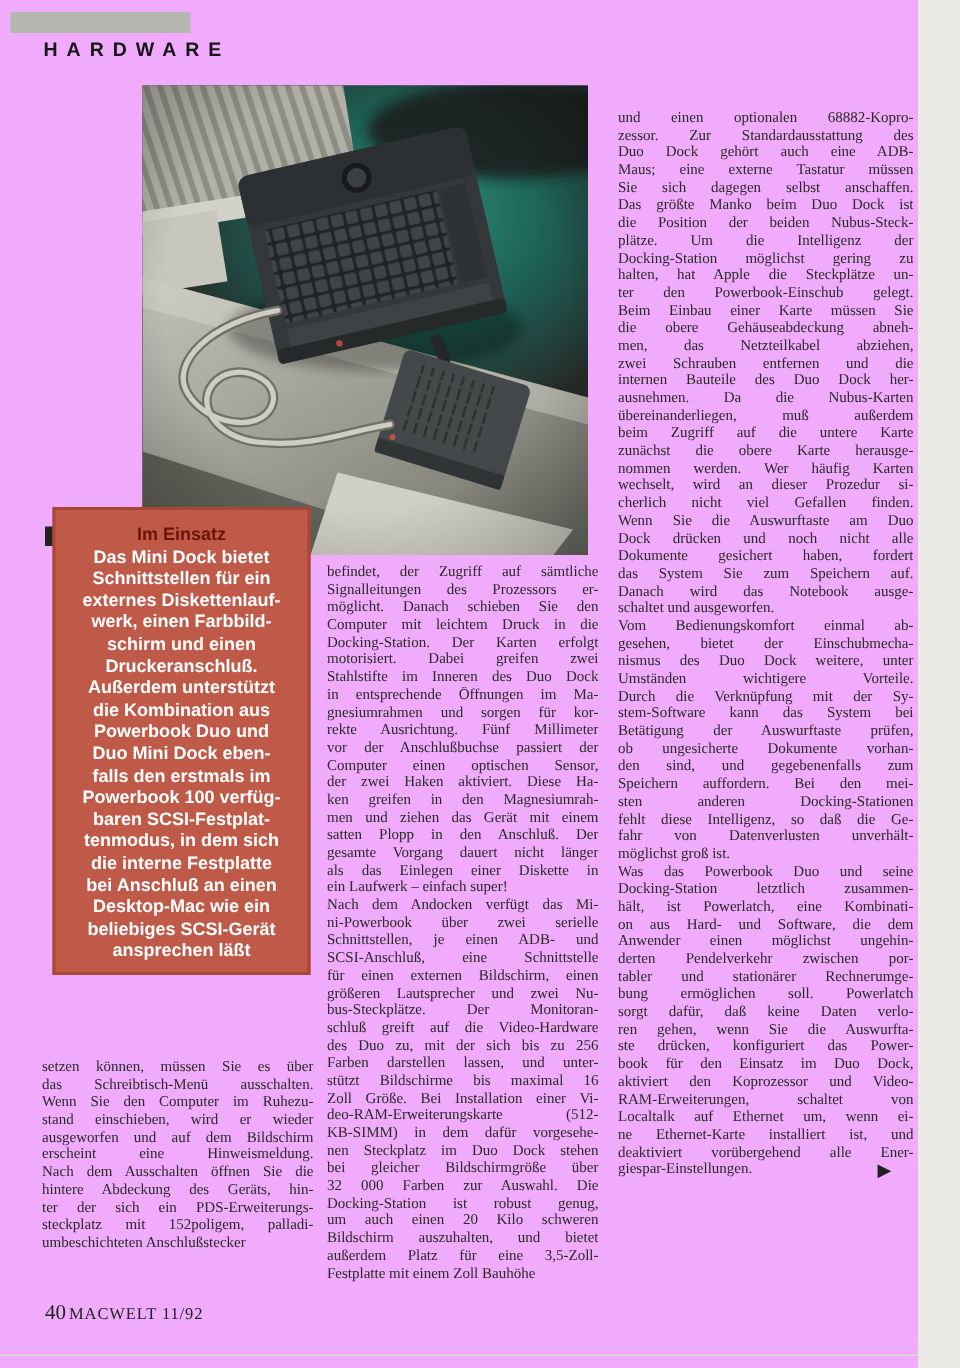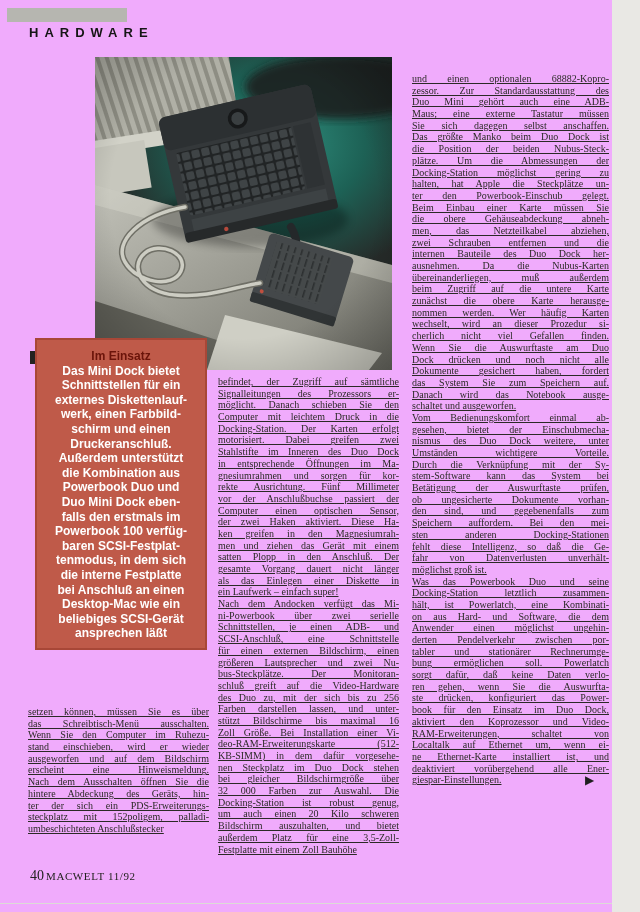--- a/index.html
+++ b/index.html
@@ -12,21 +12,21 @@
   .photo-frag{position:absolute;left:30px;top:351px;width:47px;height:13px;background:#232220;}
 
   .infobox{position:absolute;left:35px;top:338px;width:172px;height:312px;box-sizing:border-box;
         background:var(--box-red,#bf5a49);border:2px solid var(--box-border,#a84737);
         padding:9px 5px 20px 5px;text-align:center;color:#ffffff;
         font-family:"Liberation Sans",sans-serif;font-weight:bold;font-size:12px;}
   .infobox .title{color:var(--box-title,#6b140a);line-height:14.6px;white-space:nowrap;}
   .infobox .cl{line-height:14.6px;white-space:nowrap;}
 
   .col{position:absolute;font-size:10px;line-height:11.7px;color:var(--text,#2b2a26);}
-  .col .para{margin:0;text-decoration:underline;}
+  .col .para{margin:0;}
   .col .bl{height:11.7px;overflow:hidden;text-align:justify;text-align-last:justify;}
   .col .bl.last{text-align-last:left;}
   .col-left{left:28px;top:666px;width:181px;margin-top:40px;}
   .col-mid{left:218px;top:376px;width:181px;}
   .col-right{left:412px;top:73px;width:197px;}
 
   .footer{position:absolute;left:30px;top:866px;color:#23221f;}
   .footer .num{font-weight:normal;font-size:14px;}
   .footer .mag{font-size:11px;letter-spacing:0.6px;margin-left:2px;}
   .arrow{position:absolute;left:585px;top:773px;font-family:"DejaVu Sans",sans-serif;
@@ -206,26 +206,26 @@
         <div class="bl">um auch einen 20 Kilo schweren</div>
         <div class="bl">Bildschirm auszuhalten, und bietet</div>
         <div class="bl">außerdem Platz für eine 3,5-Zoll-</div>
         <div class="bl last">Festplatte mit einem Zoll Bauhöhe</div>
       </div>
     </div>
   <div class="col col-right">
       <div class="para">
         <div class="bl">und einen optionalen 68882-Kopro-</div>
         <div class="bl">zessor. Zur Standardausstattung des</div>
-        <div class="bl">Duo Mini gehört auch eine ADB-</div>
+        <div class="bl">Duo Dock gehört auch eine ADB-</div>
         <div class="bl">Maus; eine externe Tastatur müssen</div>
         <div class="bl">Sie sich dagegen selbst anschaffen.</div>
         <div class="bl">Das größte Manko beim Duo Dock ist</div>
         <div class="bl">die Position der beiden Nubus-Steck-</div>
-        <div class="bl">plätze. Um die Abmessungen der</div>
+        <div class="bl">plätze. Um die Intelligenz der</div>
         <div class="bl">Docking-Station möglichst gering zu</div>
         <div class="bl">halten, hat Apple die Steckplätze un-</div>
         <div class="bl">ter den Powerbook-Einschub gelegt.</div>
         <div class="bl">Beim Einbau einer Karte müssen Sie</div>
         <div class="bl">die obere Gehäuseabdeckung abneh-</div>
         <div class="bl">men, das Netzteilkabel abziehen,</div>
         <div class="bl">zwei Schrauben entfernen und die</div>
         <div class="bl">internen Bauteile des Duo Dock her-</div>
         <div class="bl">ausnehmen. Da die Nubus-Karten</div>
         <div class="bl">übereinanderliegen, muß außerdem</div>

